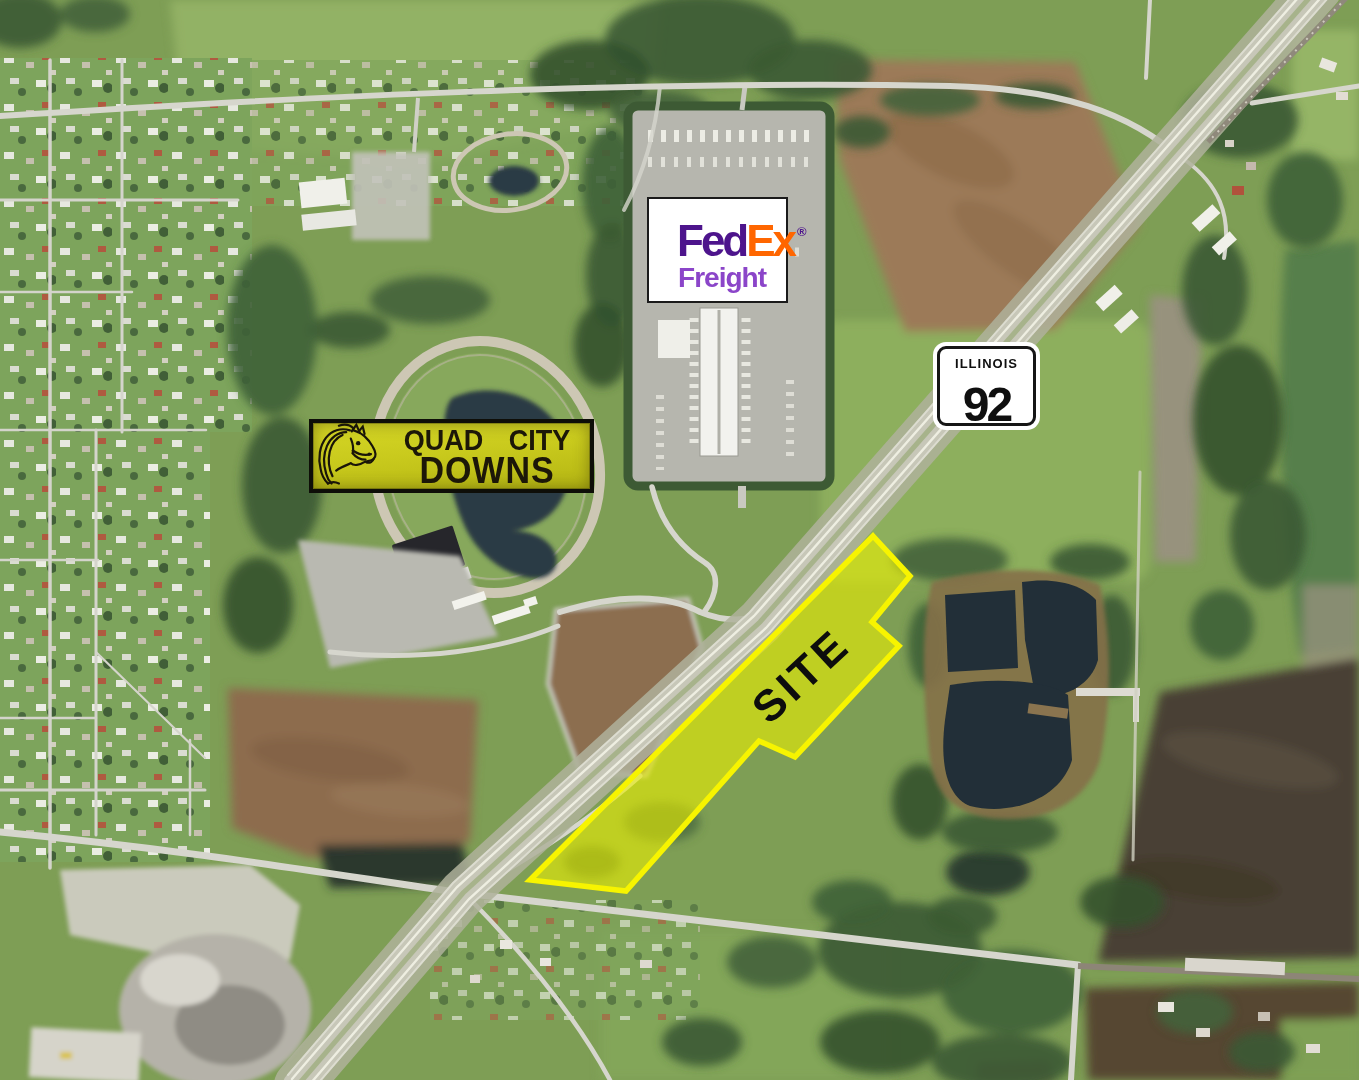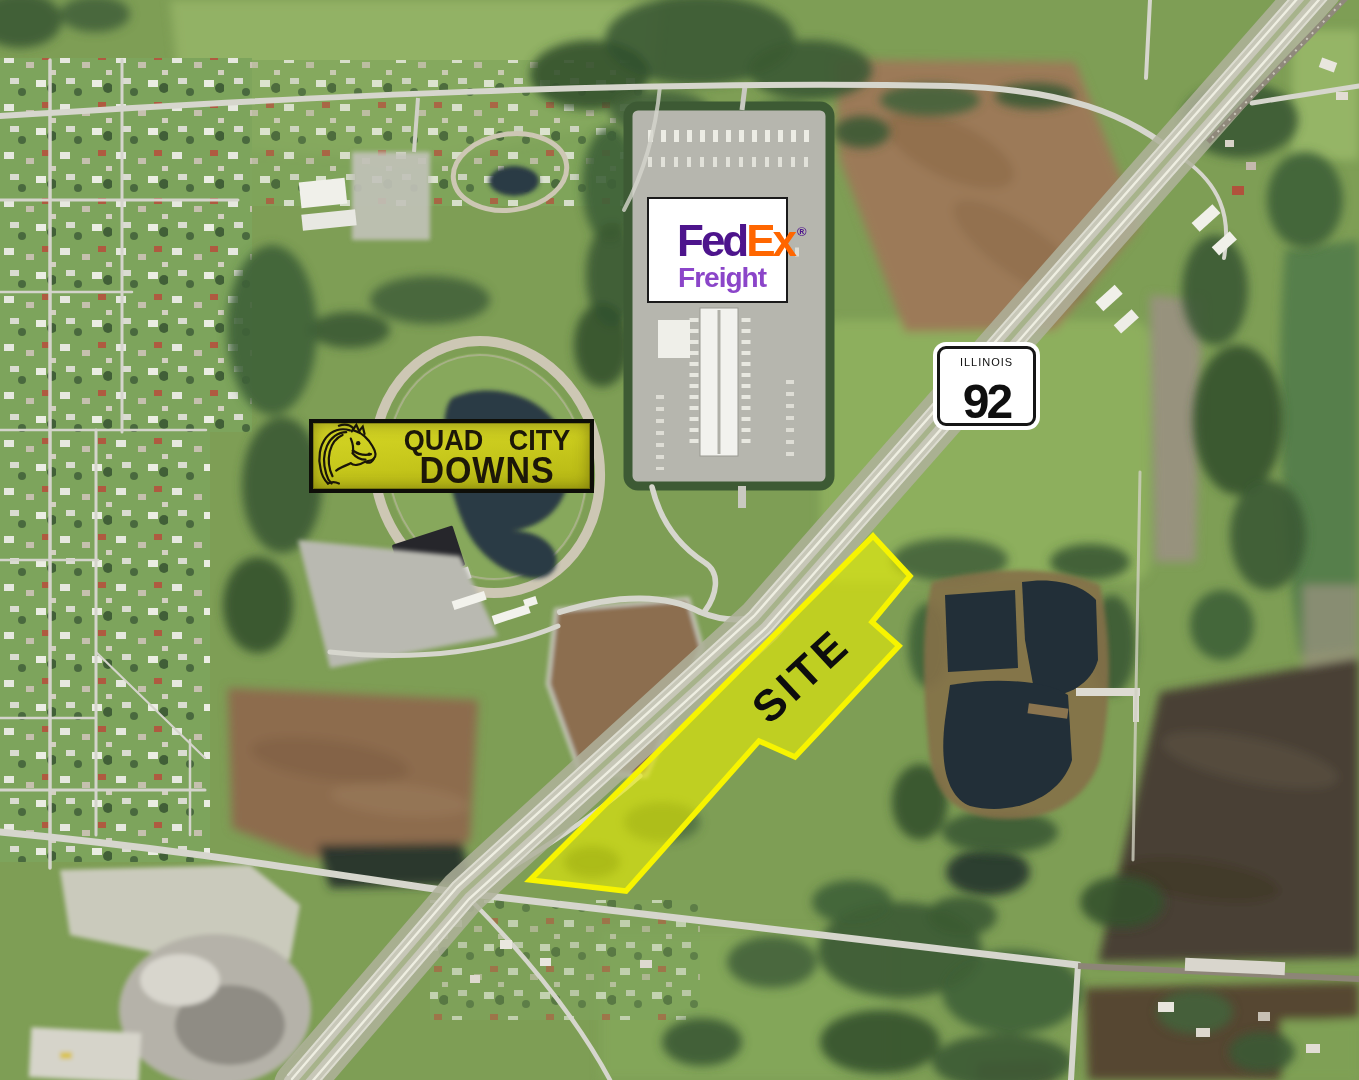--- a/index.html
+++ b/index.html
@@ -16,21 +16,21 @@
   .fedex-fed{color:#4D148C;}
   .fedex-ex{color:#FF6600;}
   .fedex-reg{font-size:13px;color:#4D148C;vertical-align:20px;letter-spacing:0;margin-left:3px;}
   .fedex-freight{margin:0 20px 0 0;text-align:right;font-size:28px;font-weight:bold;
                  color:#8B45C9;letter-spacing:-1px;line-height:1.05;}
   
   .shield{left:933px;top:342px;width:107px;height:88px;background:#ffffff;
           border-radius:13px;box-sizing:border-box;padding:4px;}
   .shield-inner{width:100%;height:100%;border:3px solid #161616;border-radius:9px;
                 box-sizing:border-box;text-align:center;color:#0f0f0f;}
-  .shield-state{margin-top:7px;font-size:11px;font-weight:normal;letter-spacing:1px;}
+  .shield-state{margin-top:7px;font-size:13px;font-weight:bold;letter-spacing:1px;}
   .shield-number{font-size:48px;font-weight:bold;letter-spacing:-3px;line-height:.92;margin-top:12px;}
   
   .qcd{left:309px;top:419px;width:285px;height:74px;box-sizing:border-box;
        background:linear-gradient(175deg,#d6d726 0%,#c9ca1d 45%,#b4b513 100%);
        border:4px solid #0e0e08;
        box-shadow:inset 0 0 16px rgba(50,45,0,.45), inset 0 0 0 1px rgba(0,0,0,.25);}
   .qcd-horse{position:absolute;left:3px;top:2px;}
   .qcd-text{position:absolute;left:70px;top:0;width:208px;height:68px;color:#1c1708;text-align:center;}
   .qcd-line1{font-size:30px;font-weight:bold;word-spacing:20px;letter-spacing:0px;
              transform:scaleX(.9);transform-origin:center;line-height:1.05;margin-top:1px;white-space:nowrap;}

